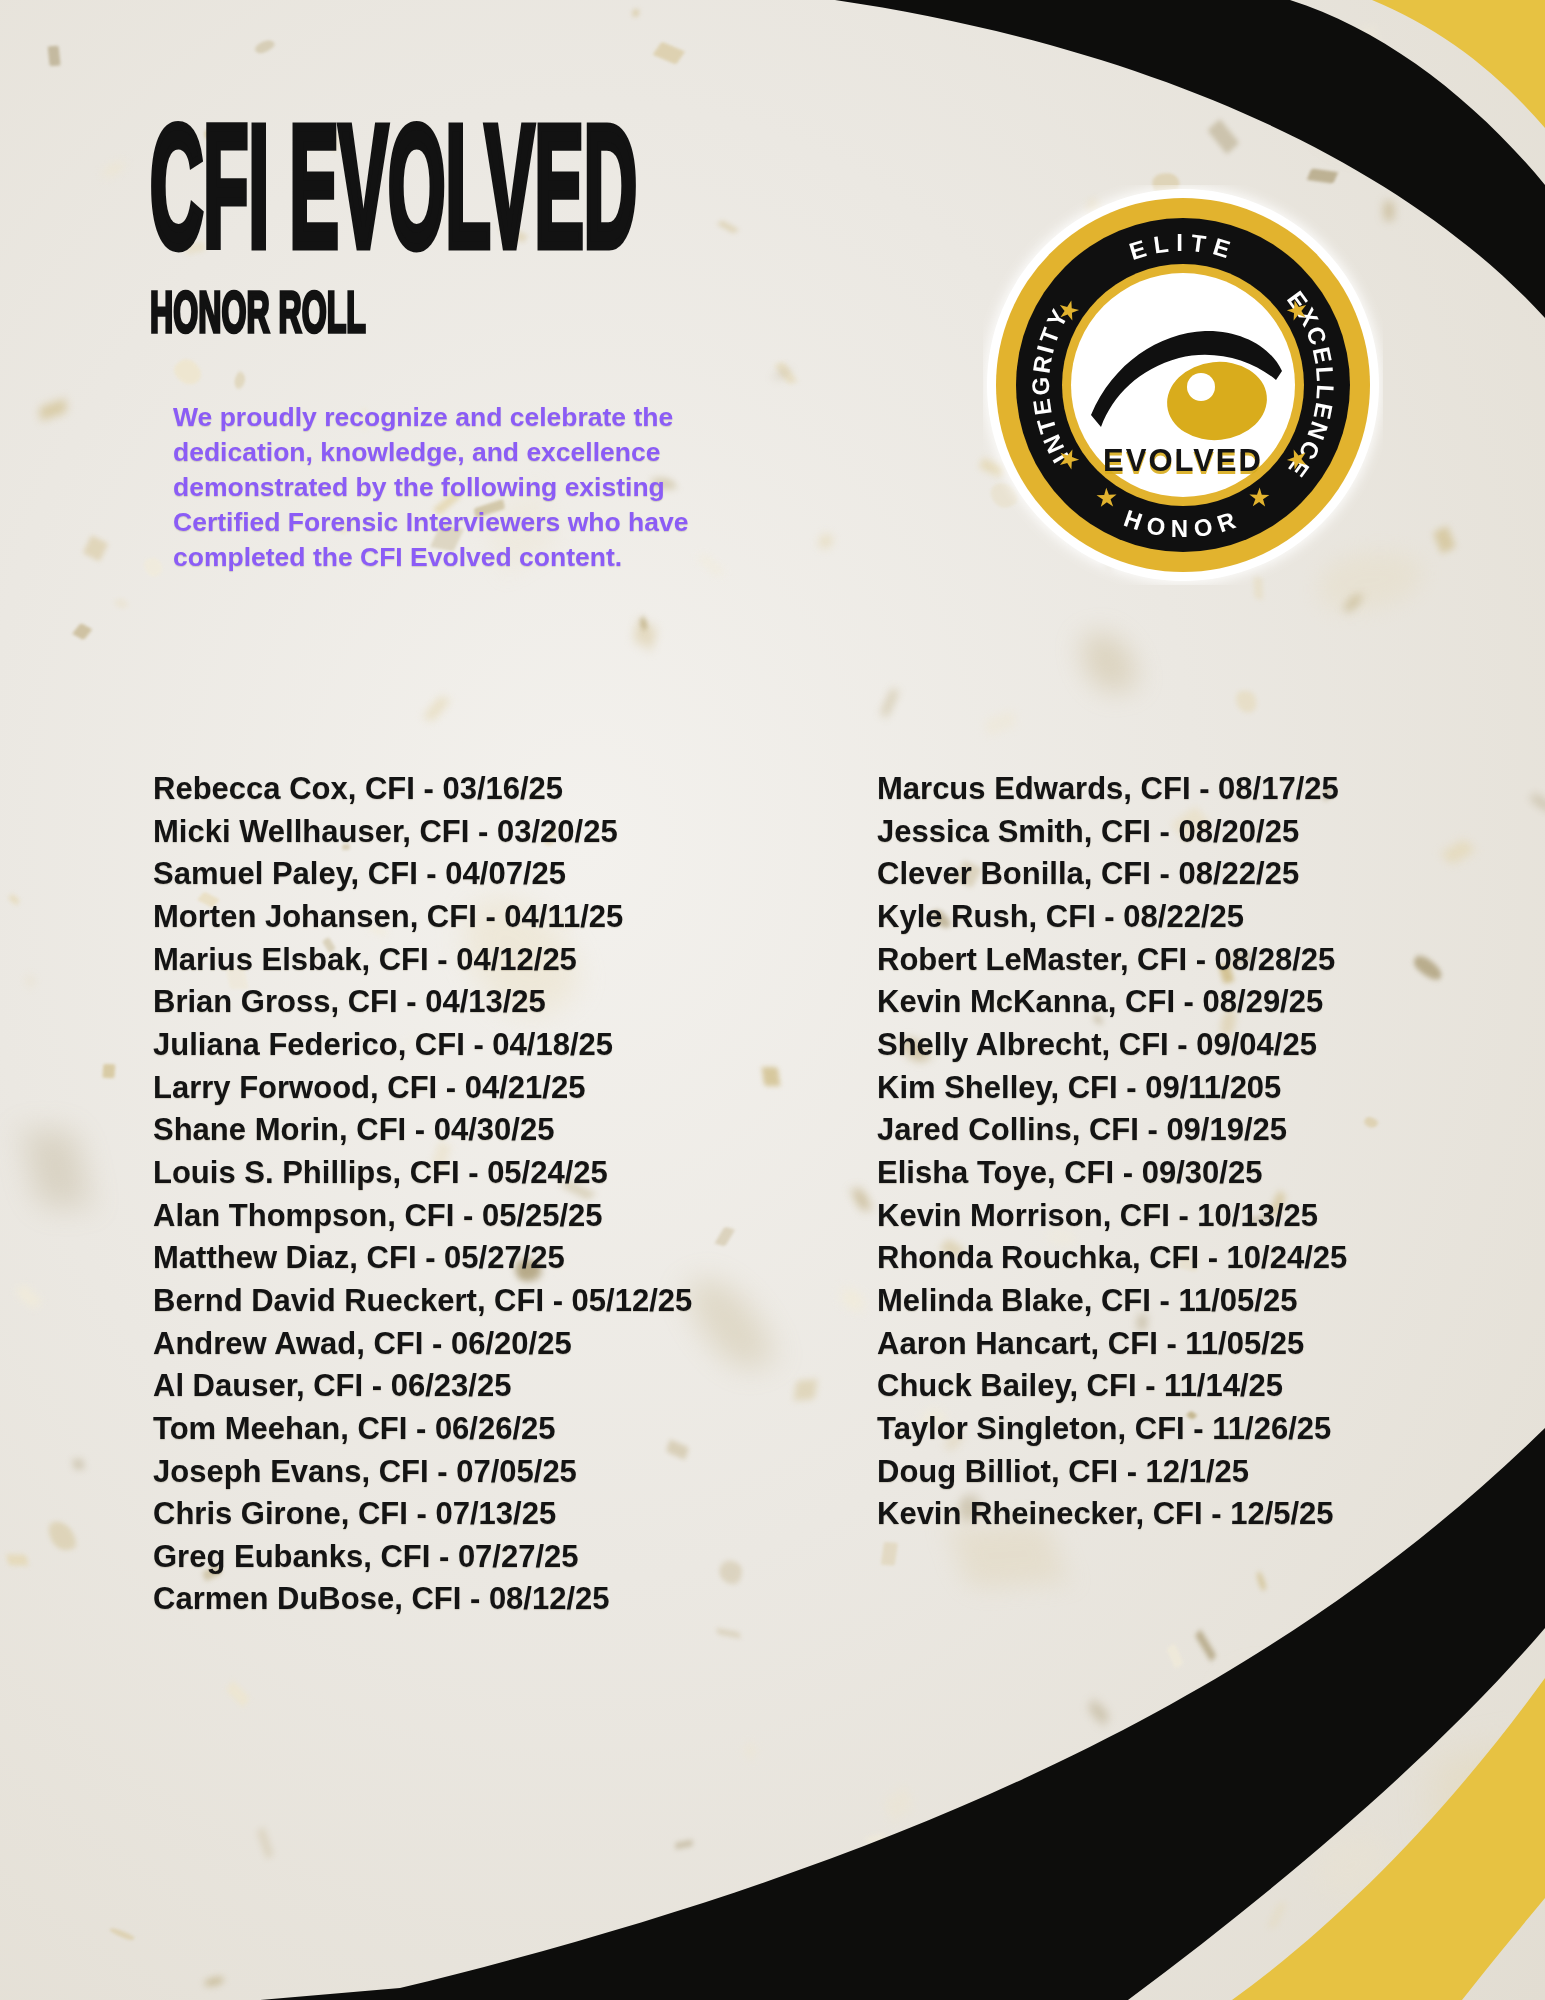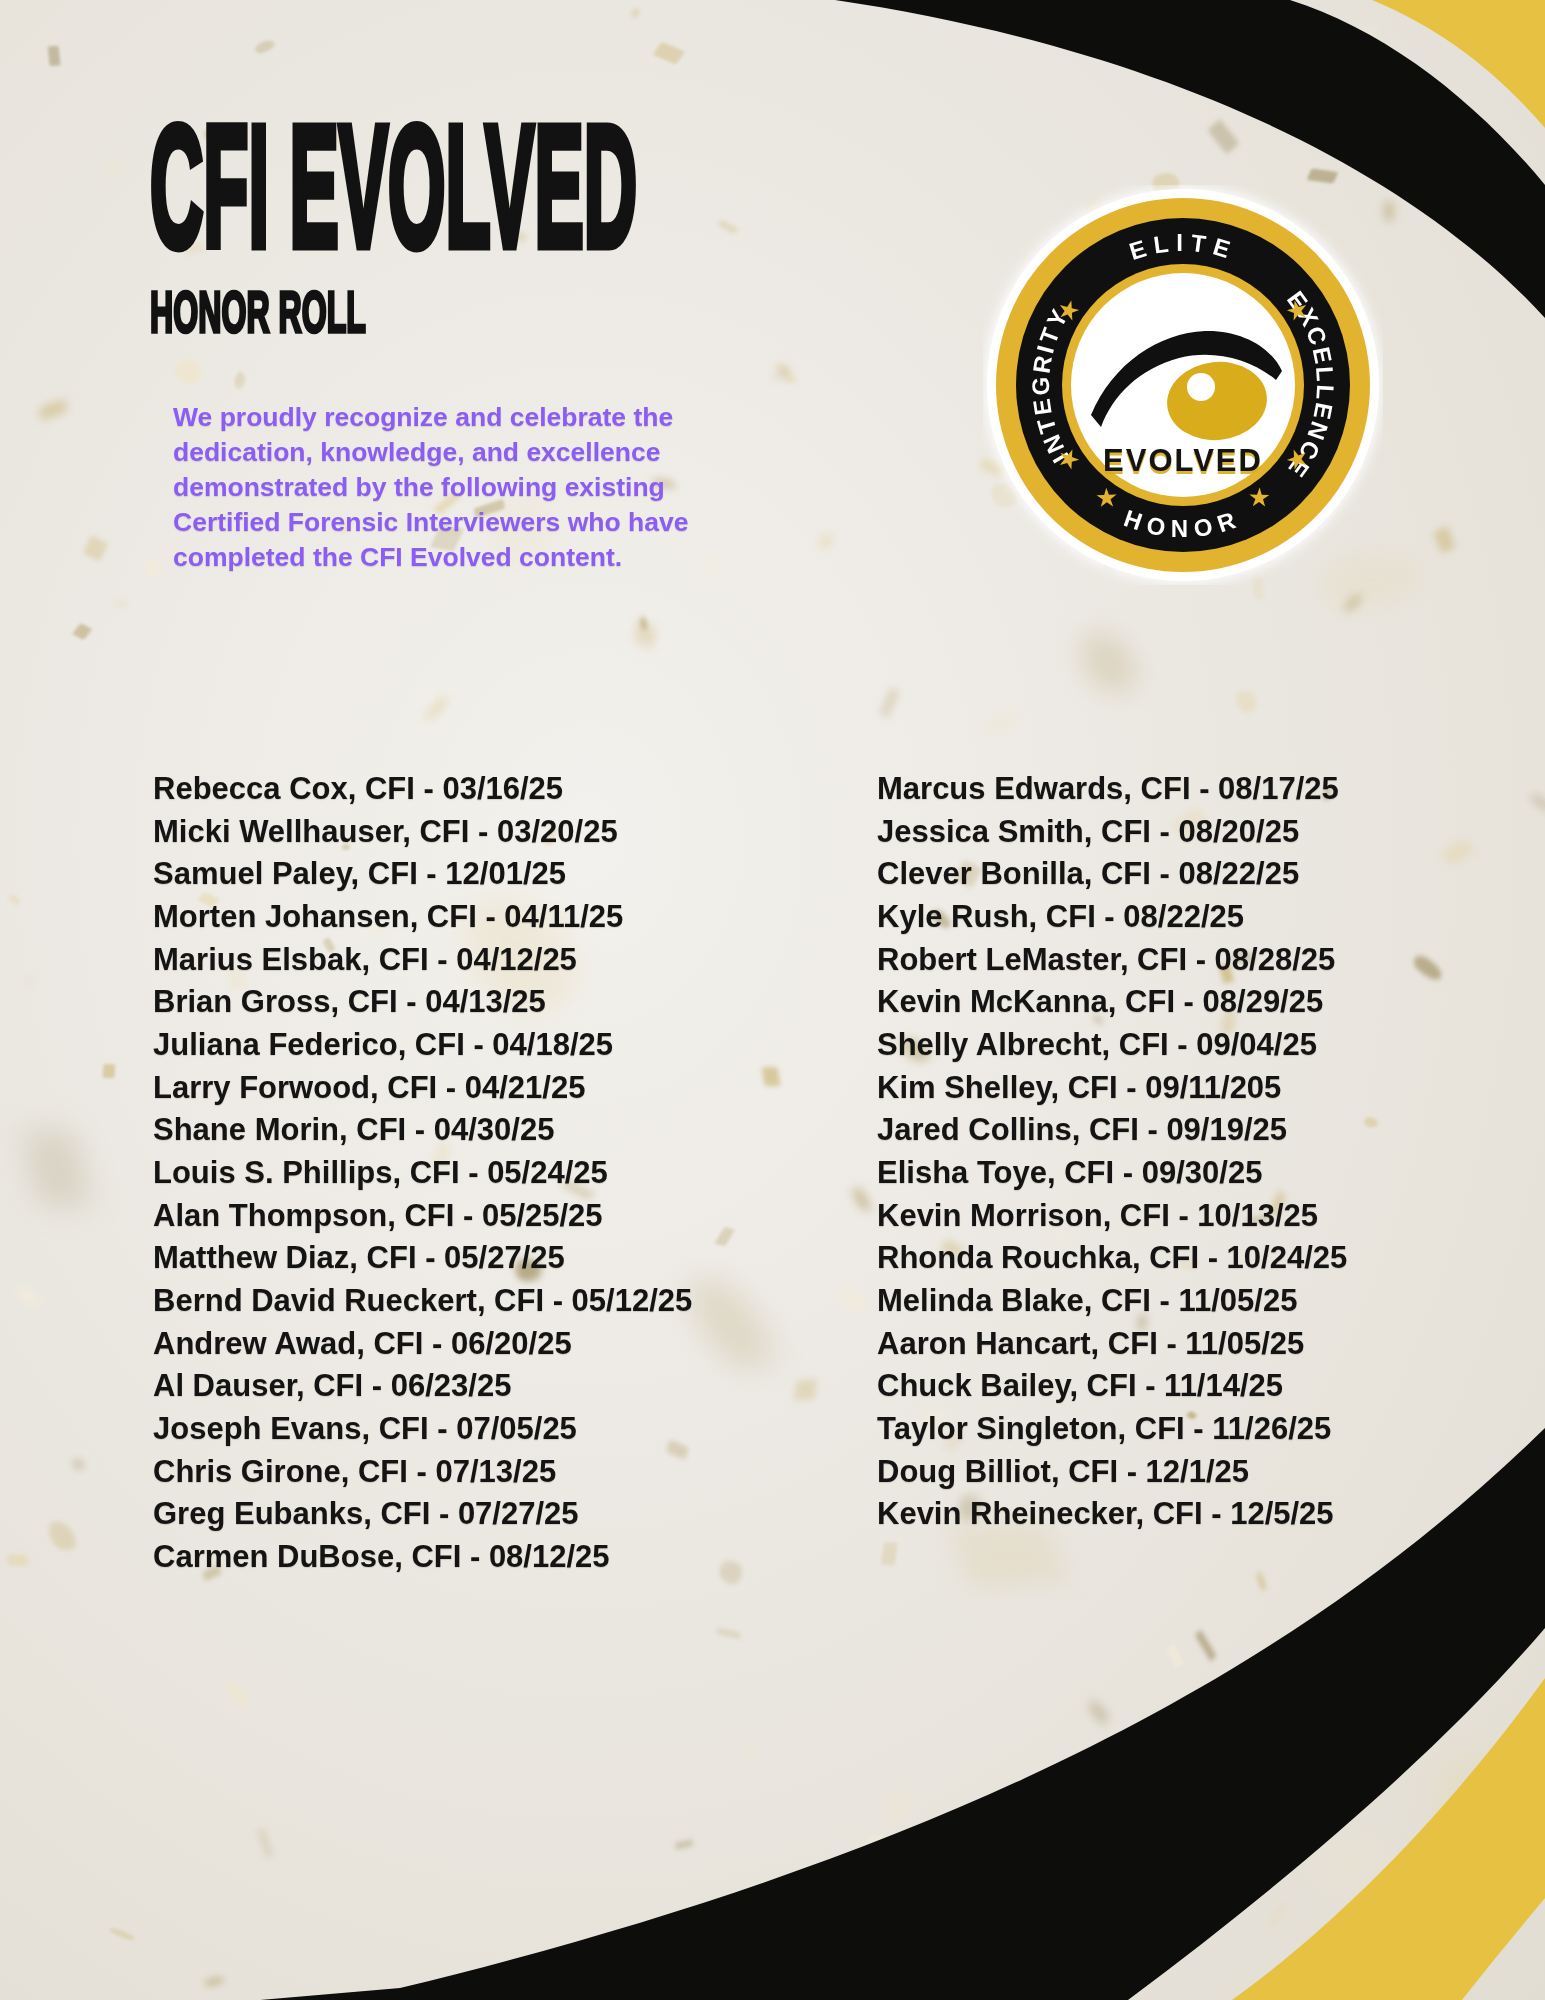--- a/index.html
+++ b/index.html
@@ -235,33 +235,34 @@
 <svg id="title-svg" viewBox="0 0 620 300">
   <text x="2" y="190" font-size="173" font-weight="bold" fill="#121212" stroke="#121212" stroke-width="9" textLength="487" lengthAdjust="spacingAndGlyphs">CFI EVOLVED</text>
   <text x="2" y="276" font-size="57" font-weight="bold" fill="#121212" stroke="#121212" stroke-width="3.5" textLength="216" lengthAdjust="spacingAndGlyphs">HONOR ROLL</text>
 </svg>
 
 <div id="intro">We proudly recognize and celebrate the dedication, knowledge, and excellence demonstrated by the following existing Certified Forensic Interviewers who have completed the CFI Evolved content.</div>
 
 <div class="col col-left" id="col-left">
     <div class="row">Rebecca Cox, CFI - 03/16/25</div>
     <div class="row">Micki Wellhauser, CFI -  03/20/25</div>
-    <div class="row">Samuel Paley, CFI - 12/01/25</div>
+    <div class="row">Samuel Paley, CFI - 04/07/25</div>
     <div class="row">Morten Johansen, CFI - 04/11/25</div>
     <div class="row">Marius Elsbak, CFI -  04/12/25</div>
     <div class="row">Brian Gross, CFI - 04/13/25</div>
     <div class="row">Juliana Federico, CFI - 04/18/25</div>
     <div class="row">Larry Forwood, CFI - 04/21/25</div>
     <div class="row">Shane Morin, CFI - 04/30/25</div>
     <div class="row">Louis S. Phillips, CFI - 05/24/25</div>
     <div class="row">Alan Thompson, CFI - 05/25/25</div>
     <div class="row">Matthew Diaz, CFI -  05/27/25</div>
     <div class="row">Bernd David Rueckert, CFI - 05/12/25</div>
     <div class="row">Andrew Awad, CFI - 06/20/25</div>
     <div class="row">Al Dauser, CFI - 06/23/25</div>
+    <div class="row">Tom Meehan, CFI - 06/26/25</div>
     <div class="row">Joseph Evans, CFI - 07/05/25</div>
     <div class="row">Chris Girone, CFI - 07/13/25</div>
     <div class="row">Greg Eubanks, CFI - 07/27/25</div>
     <div class="row">Carmen DuBose, CFI - 08/12/25</div>
   </div>
 <div class="col col-right" id="col-right">
     <div class="row">Marcus Edwards, CFI - 08/17/25</div>
     <div class="row">Jessica Smith, CFI - 08/20/25</div>
     <div class="row">Clever Bonilla, CFI - 08/22/25</div>
     <div class="row">Kyle Rush, CFI - 08/22/25</div>

